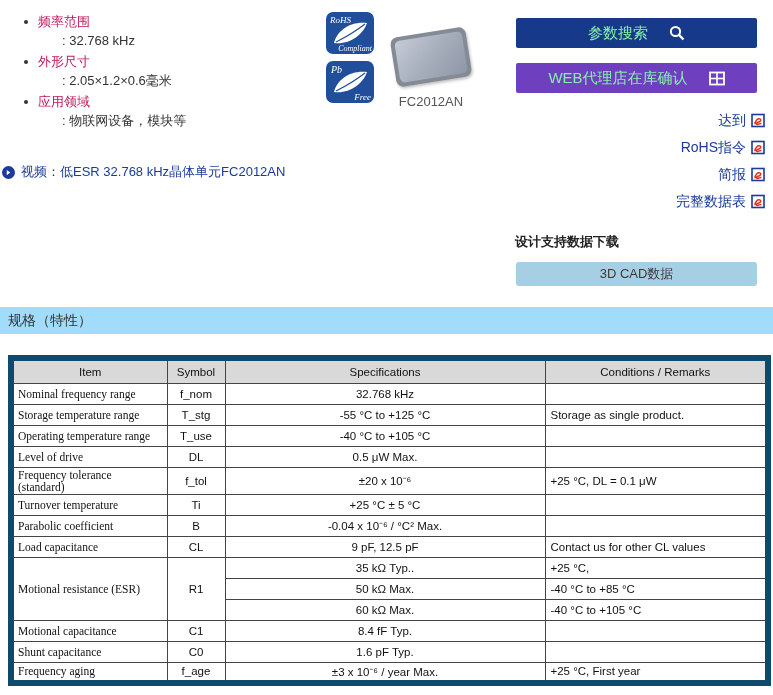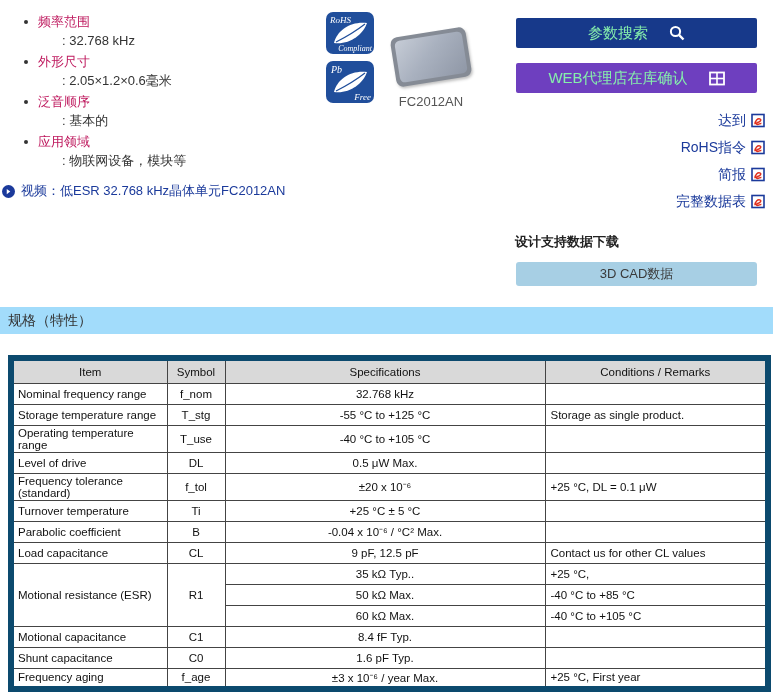--- a/index.html
+++ b/index.html
@@ -9,21 +9,21 @@
 
   
   .top { position:relative; width:773px; height:307px; }
 
   .bullets { position:absolute; left:10px; top:12px; width:310px; list-style:none; }
   .bullets li { margin-bottom:2px; }
   .term { display:flex; align-items:center; color:#be185d; font-size:13px; line-height:19px; padding-left:14px; }
   .dot { width:4px; height:4px; border-radius:50%; background:#333; margin-right:10px; flex:0 0 auto; }
   .val { color:#333; font-size:13px; line-height:19px; padding-left:52px; }
 
-  .video-link { position:absolute; left:2px; top:182px; display:flex; align-items:center;
+  .video-link { position:absolute; left:2px; top:163px; display:flex; align-items:center;
                 color:#1b3a9b; font-size:13px; text-decoration:none; cursor:pointer; }
   .vicon { width:13px; height:13px; border-radius:50%; background:#1b3a9b; color:#fff;
            display:inline-flex; align-items:center; justify-content:center; margin-right:6px; flex:0 0 auto; }
 
   .badges { position:absolute; left:326px; top:12px; width:48px; }
   .badge { display:block; margin-bottom:7px; }
 
   .photo-wrap { position:absolute; left:381px; top:24px; width:100px; text-align:center; }
   .photo-outer { width:76px; height:50px; margin:8px auto 0; background:#858b95; border-radius:7px;
                  transform:rotate(-9deg); padding:4px; box-shadow:1px 2px 3px rgba(0,0,0,.25); }
@@ -50,21 +50,21 @@
   
   .section-bar { position:absolute; left:0; top:307px; width:773px; height:27px;
                  background:#a2dcfb; color:#333; font-size:14px; line-height:27px; padding-left:8px; }
 
   
   .spec { position:absolute; left:8px; top:355px; width:757px; border-collapse:collapse;
           table-layout:fixed; font-size:11.5px; color:#111; border:6px solid #0c4a6e; }
   .spec th, .spec td { border:1px solid #444; }
   .spec thead th { background:#d9d9d9; font-weight:normal; text-align:center; height:25px; }
   .spec td { height:21px; padding:1px 5px; }
-  .ci { text-align:left; white-space:pre-line; padding-left:4px !important; }
+  .ci { text-align:left; white-space:pre-line; padding-left:4px !important;font-family:Liberation Serif, serif; }
   .cs { text-align:center; }
   .cp { text-align:center; }
   .cc { text-align:left; }
 </style>
 </head>
 <body>
 
 <div class="page">
 
   <div class="top">
@@ -80,27 +80,20 @@
       <li>
         <div class="term">
             <span class="dot"></span>
             <span>外形尺寸</span>
           </div>
         <div class="val">: 2.05×1.2×0.6毫米</div>
       </li>
       <li>
         <div class="term">
             <span class="dot"></span>
-            <span>泛音顺序</span>
-          </div>
-        <div class="val">: 基本的</div>
-      </li>
-      <li>
-        <div class="term">
-            <span class="dot"></span>
             <span>应用领域</span>
           </div>
         <div class="val">: 物联网设备，模块等</div>
       </li>
     </ul>
 
     <a class="video-link">
       <span class="vicon">
         <svg width="7" height="7" viewBox="0 0 8 8">
             <path d="M2 1 L6 4 L2 7 Z" fill="#fff"></path>

